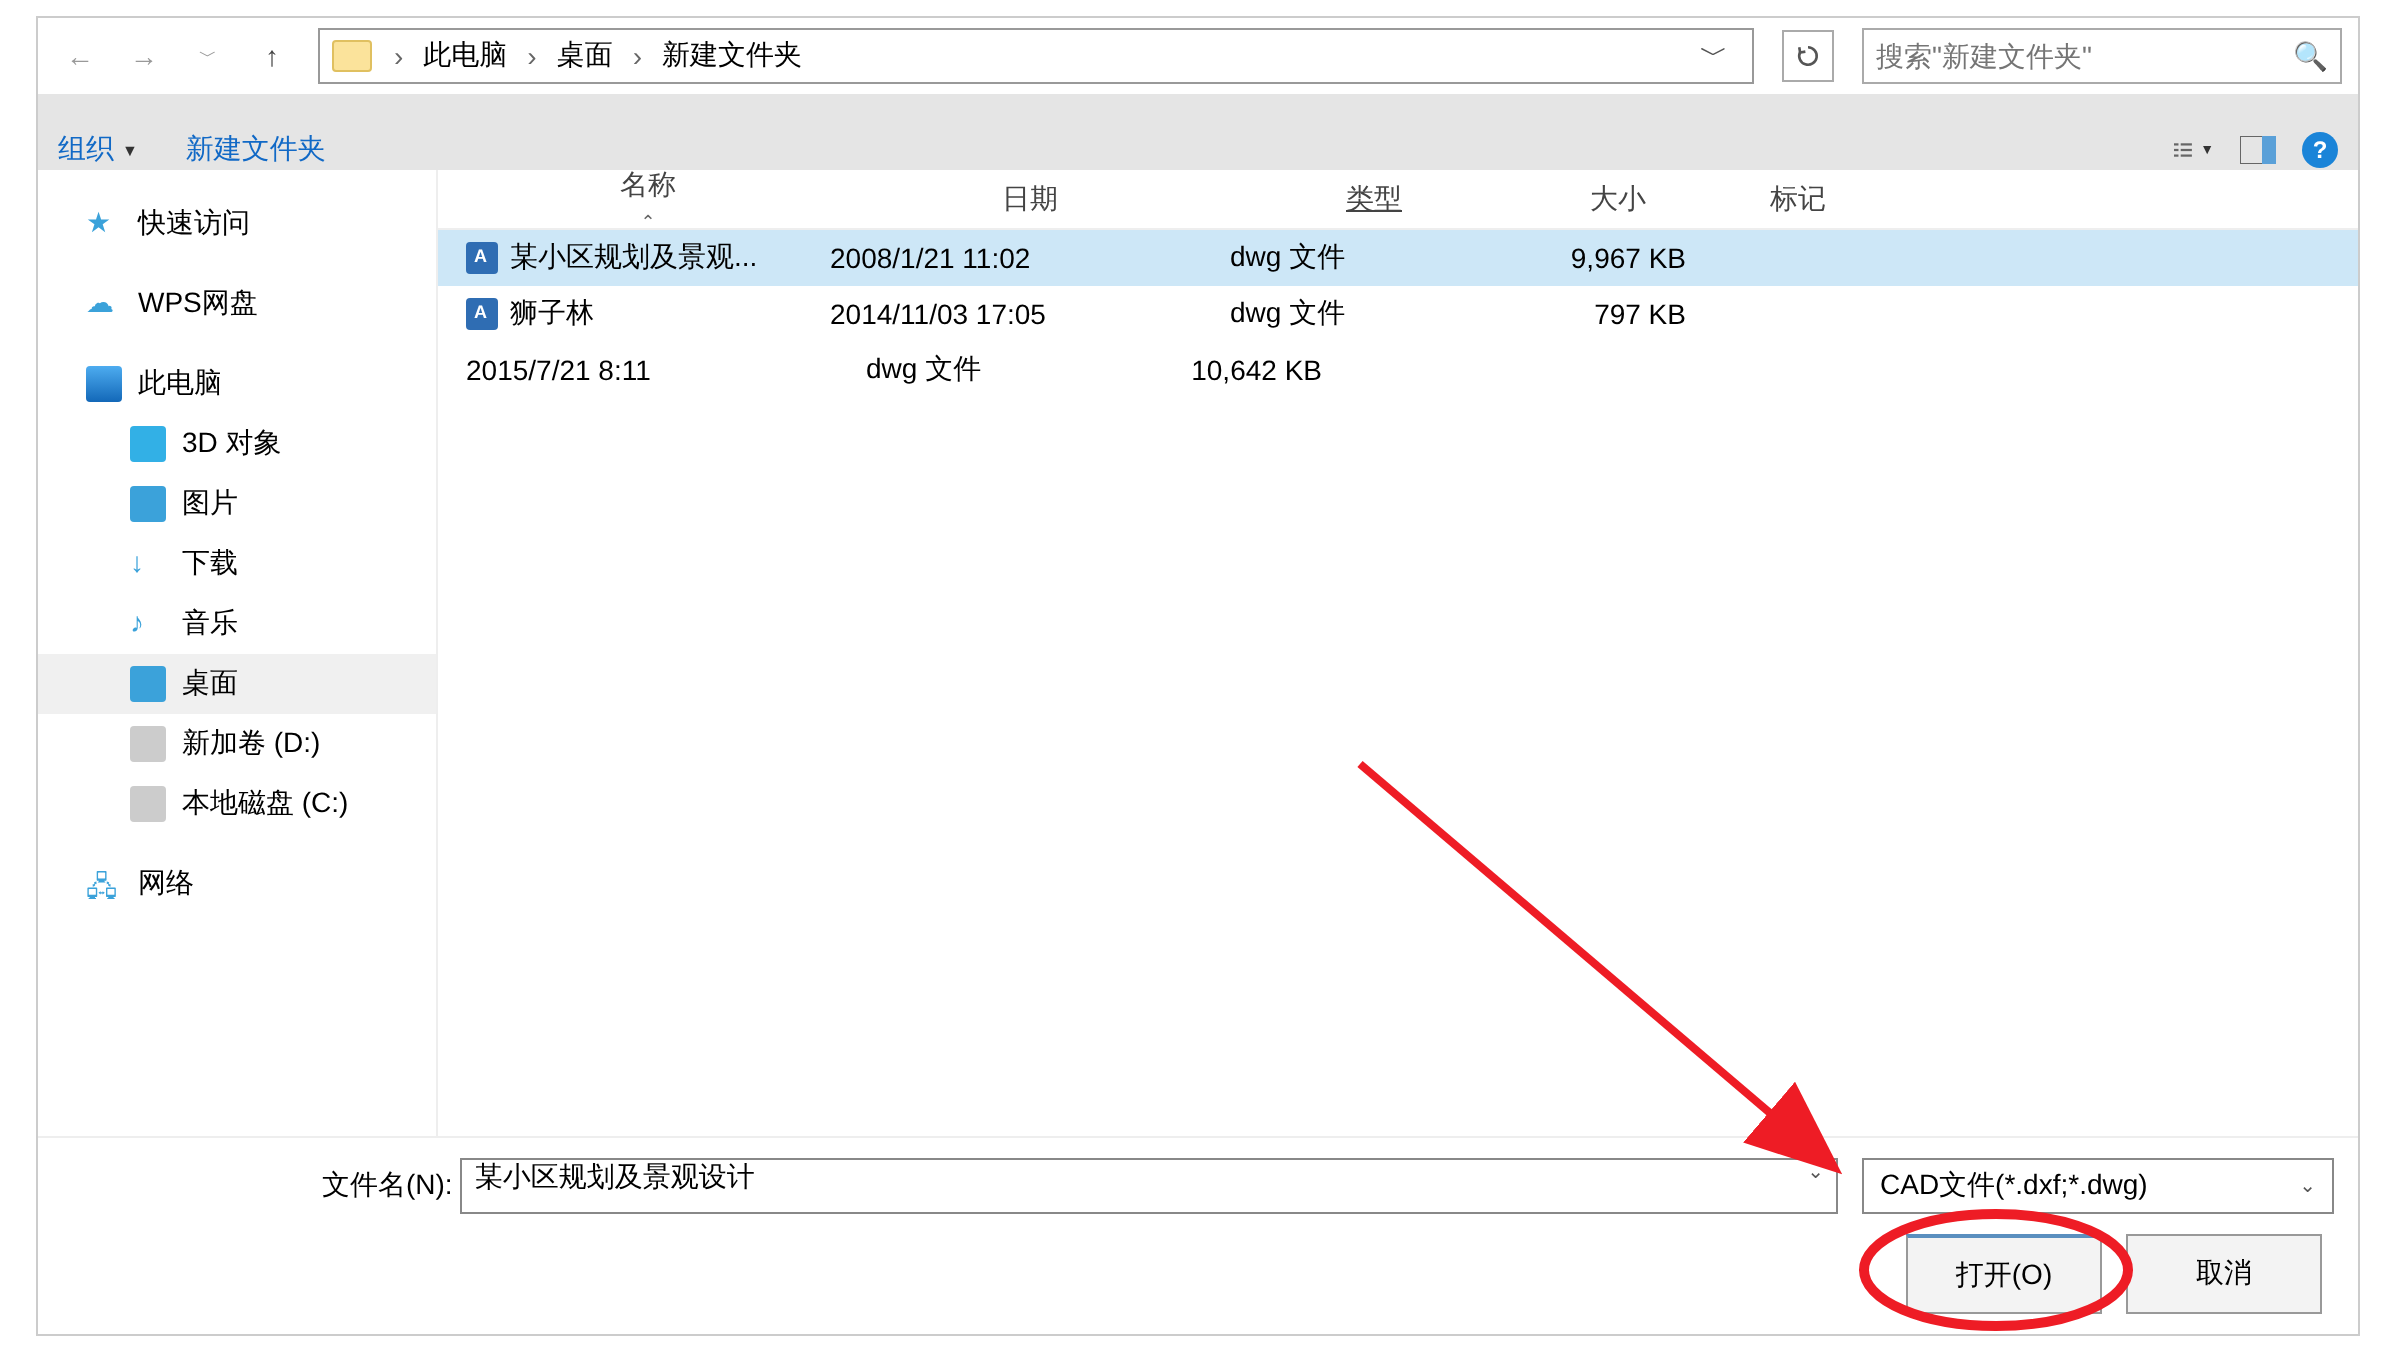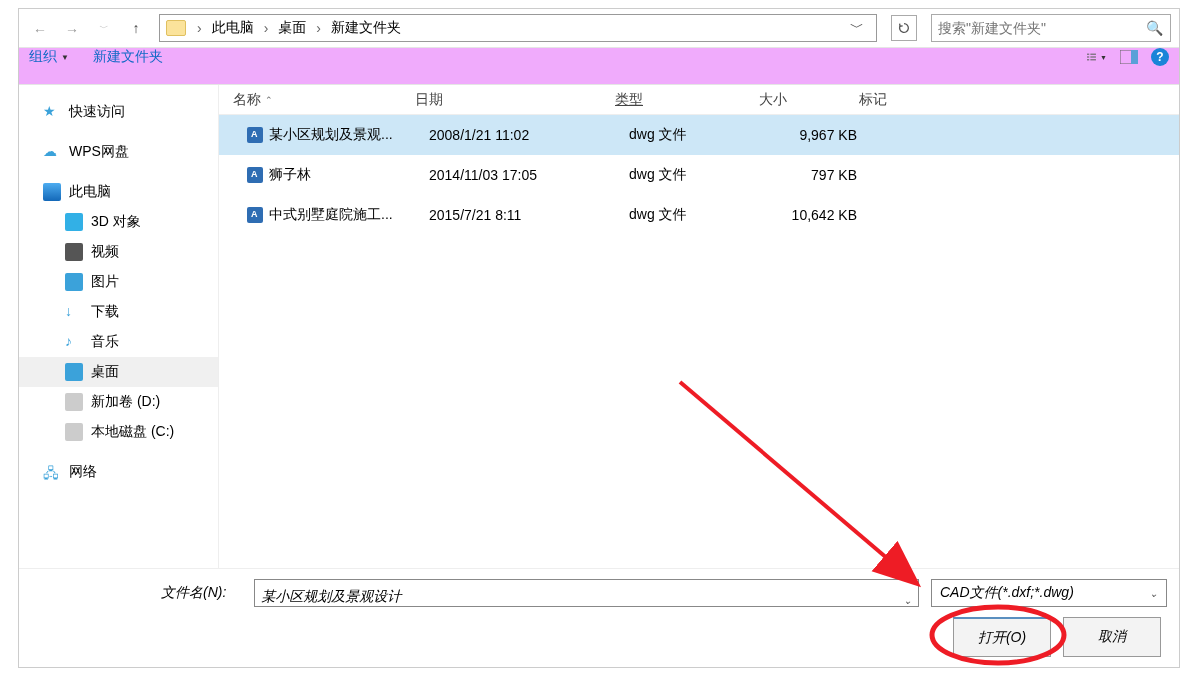--- a/index.html
+++ b/index.html
@@ -114,24 +114,24 @@
     }
     .search input {
       flex: 1;
       border: none;
       outline: none;
       background: transparent;
     }
     .toolbar {
       height: 36px;
       display: flex;
-      align-items: flex-start;
+      align-items: flex-end;
       padding: 0 10px;
       gap: 24px;
-      background: #f0abfc;
+      background: #e5e5e5;
     }
     .toolbar .tool {
       color: #1169c6;
       display: flex;
       align-items: center;
       gap: 4px;
     }
     .toolbar .caret {font-size: 8px; color: #333;}
     .toolbar-right {
       margin-left: auto;
@@ -214,35 +214,36 @@
       display: flex;
       align-items: center;
       border-bottom: 1px solid #eee;
       padding-left: 14px;
     }
     .col {
       color: #444;
       display: flex;
       align-items: center;
       gap: 4px;
+      flex-direction: column;
     }
     .col-name { width: 182px; }
     .col-date { width: 200px; }
     .col-type { width: 144px; text-decoration: underline; }
     .col-size { width: 100px; text-align: right; }
     .col-tag { width: 80px; }
     .sort-caret { font-size: 9px; color: #666; }
     .files {
       flex: 1;
     }
     .row {
       display: flex;
       align-items: center;
-      height: 40px;
-      padding-left: 28px;
+      height: 28px;
+      padding-left: 14px;
     }
     .row.selected {
       background: #cde7f7;
     }
     .row .cell { overflow: hidden; text-overflow: ellipsis; white-space: nowrap; }
     .row .c-name { width: 182px; display: flex; align-items: center; gap: 6px; }
     .row .c-date { width: 200px; }
     .row .c-type { width: 144px; }
     .row .c-size { width: 100px; text-align: right; padding-right: 16px; }
     .file-icon {
@@ -261,38 +262,36 @@
       left: 4px;
       top: 2px;
       font-weight: bold;
     }
     .bottom {
       padding: 10px 12px;
       border-top: 1px solid #eee;
       display: flex;
       flex-direction: column;
       gap: 10px;
-      font-style: italic;
     }
     .filename-row {
       display: flex;
       align-items: center;
       gap: 4px;
     }
     .filename-label {
       padding-left: 130px;
     }
     .filename-input {
       flex: 1;
       height: 28px;
       border: 1px solid #888;
       display: flex;
-      align-items: flex-end;
+      align-items: flex-start;
       padding: 0 6px;
-      margin-left: 24px;
     }
     .filetype {
       width: 236px;
       height: 28px;
       border: 1px solid #888;
       margin-left: 8px;
       display: flex;
       align-items: center;
       padding: 0 8px;
     }
@@ -407,24 +406,20 @@
       <div class="sb-spacer"></div>
       <div class="sb-item top">
         <span class="sb-icon ic-pc"></span>
         <span>此电脑</span>
       </div>
       <div class="sb-item indent">
         <span class="sb-icon ic-3d"></span>
         <span>3D 对象</span>
       </div>
       <div class="sb-item indent">
-        <span class="sb-icon ic-vid"></span>
-        <span>视频</span>
-      </div>
-      <div class="sb-item indent">
         <span class="sb-icon ic-pic"></span>
         <span>图片</span>
       </div>
       <div class="sb-item indent">
         <span class="sb-icon ic-dl">↓</span>
         <span>下载</span>
       </div>
       <div class="sb-item indent">
         <span class="sb-icon ic-mus">♪</span>
         <span>音乐</span>
@@ -472,24 +467,20 @@
           <div class="row">
             <span class="cell c-name">
               <span class="file-icon"></span>
               <span>狮子林</span>
             </span>
             <span class="cell c-date">2014/11/03 17:05</span>
             <span class="cell c-type">dwg 文件</span>
             <span class="cell c-size">797 KB</span>
           </div>
           <div class="row">
-            <span class="cell c-name">
-              <span class="file-icon"></span>
-              <span>中式别墅庭院施工...</span>
-            </span>
             <span class="cell c-date">2015/7/21 8:11</span>
             <span class="cell c-type">dwg 文件</span>
             <span class="cell c-size">10,642 KB</span>
           </div>
         </div>
     </div>
 
   </div>
 
   <div class="bottom">

